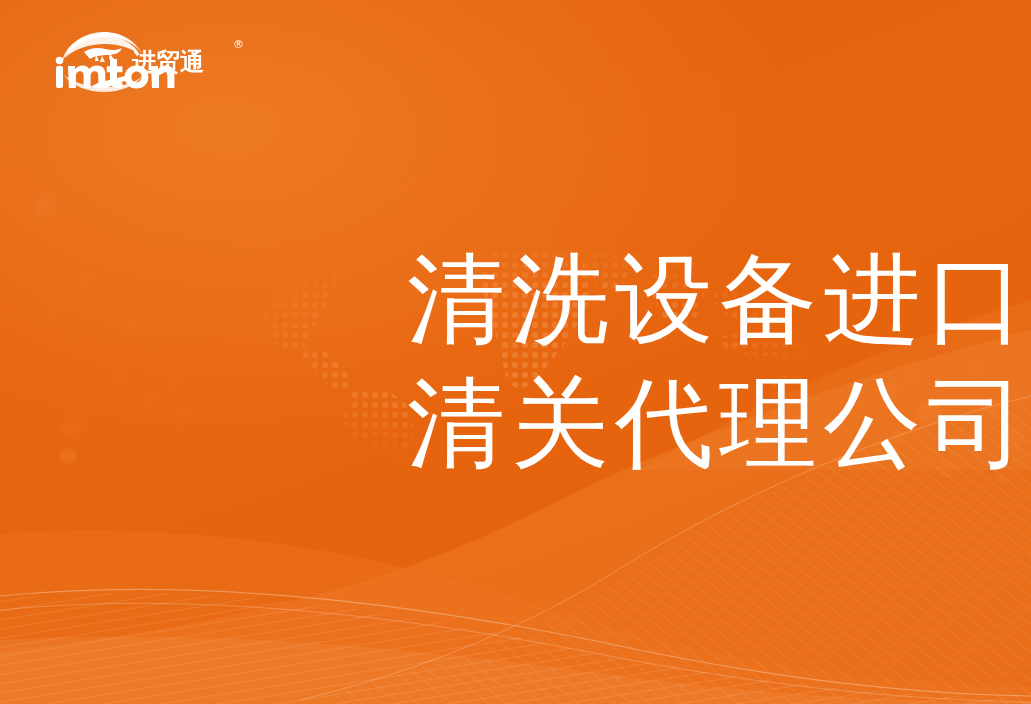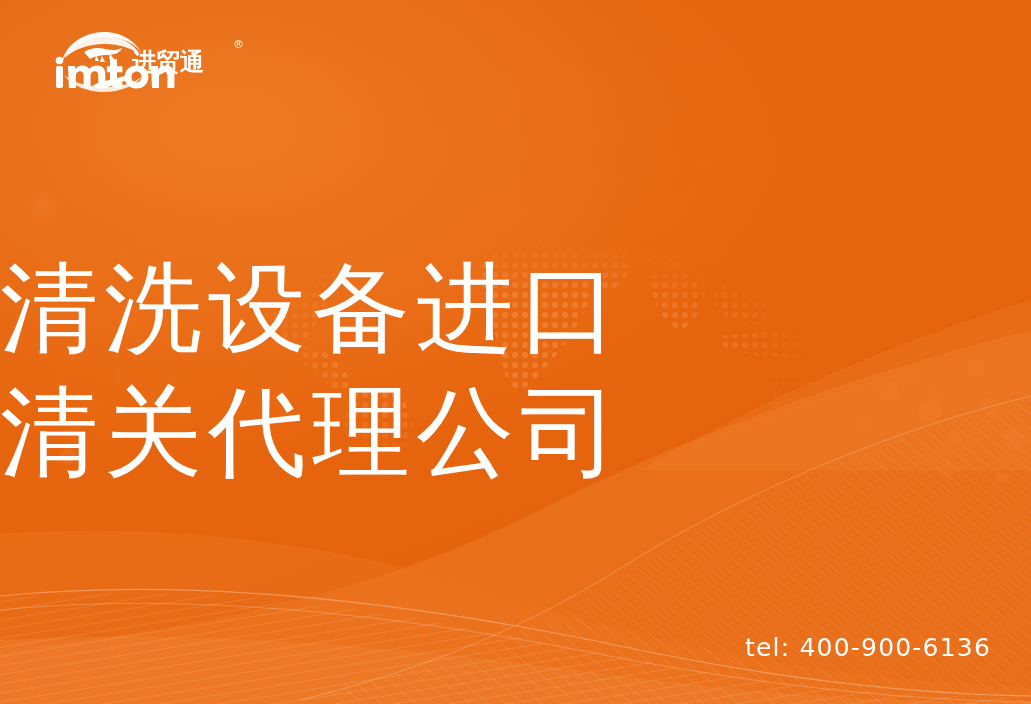--- a/index.html
+++ b/index.html
@@ -59,23 +59,23 @@
     top: 28px;
     width: 170px;
     height: 70px;
   }
   #logo svg { display: block; }
 
   
   #headline {
     position: absolute;
     left: 0;
-    top: 247px;
+    top: 238px;
     width: 1031px;
-    text-align: left;
+    text-align: right;
     color: #ffffff;
     font-family: "DejaVu Sans", "Liberation Sans", sans-serif;
     font-size: 98px;
     line-height: 124px;
     letter-spacing: 6px;
     font-weight: 400;
     white-space: nowrap;
     text-rendering: geometricPrecision;
   }
   #headline .hl-line { display: block; }
@@ -259,15 +259,14 @@
       <span style="position:absolute; left:101px; top:-4px; color:#ffffff;
                    font-family:'DejaVu Sans','Liberation Sans',sans-serif; font-size:11px;">®</span>
     </div>
   </div>
 
   <div id="headline">
     <span class="hl-line">清洗设备进口</span>
     <span class="hl-line">清关代理公司</span>
   </div>
 
-  <div id="phone">tel: 400-900-6136</div>
 
 </div>
 
 </body></html>

